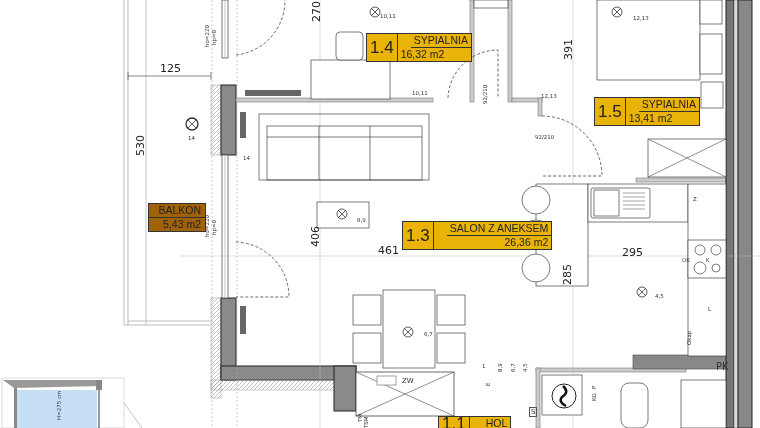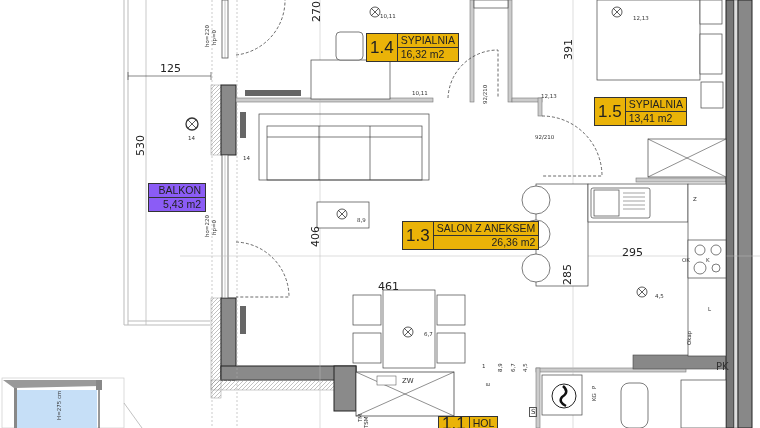--- a/index.html
+++ b/index.html
@@ -6,22 +6,22 @@
   body { width:760px; height:428px; overflow:hidden; position:relative; font-family:"Liberation Sans", sans-serif; }
   #plan { position:absolute; left:0; top:0; width:760px; height:428px; }
   .dim { position:absolute; font-size:11px; color:#222; font-family:"DejaVu Sans", sans-serif; }
   .dimv { position:absolute; font-size:11px; color:#222; transform:rotate(-90deg); transform-origin:left top; font-family:"DejaVu Sans", sans-serif; }
   .tiny { position:absolute; font-size:5.5px; color:#333; font-family:"DejaVu Sans", sans-serif; }
   .tinyv { position:absolute; font-size:5.5px; color:#333; transform:rotate(-90deg); transform-origin:left top; font-family:"DejaVu Sans", sans-serif; }
   .room-tag { position:absolute; display:flex; border:1px solid #333; background:#eab308; }
   .room-tag .num { font-size:17px; padding:0 3px; display:flex; align-items:center; border-right:1px solid #333; color:#222; }
   .room-tag .txt { display:flex; flex-direction:column; }
   .room-tag .txt span { font-size:10.5px; line-height:13px; padding:0 3px; color:#222; white-space:nowrap; }
-  .room-tag .txt span:first-child { border-bottom:1px solid #333; }
-  .balcony-tag { position:absolute; border:1px solid #333; background:#8b5cf6; display:flex; flex-direction:column; }
+  .room-tag .txt span:first-child { border-bottom:1px solid #333;margin-left:13px; }
+  .balcony-tag { position:absolute; border:1px solid #333; background:#a16207; display:flex; flex-direction:column;margin-top:20px; }
   .balcony-tag span { font-size:10.5px; line-height:13px; padding:0 4px; text-align:right; color:#222; }
   .balcony-tag span:first-child { border-bottom:1px solid #333; }
 </style>
 </head>
 <body>
 
 <svg id="plan" viewBox="0 0 760 428" xmlns="http://www.w3.org/2000/svg">
   <defs>
     <pattern id="hatch" width="4" height="4" patternUnits="userSpaceOnUse">
       <path d="M0,4 L4,0 M-1,1 L1,-1 M3,5 L5,3" stroke="#999" stroke-width="0.6"></path>
@@ -181,21 +181,21 @@
     <line x1="99" y1="390" x2="99" y2="428" stroke="#333" stroke-width="1"></line>
     <path d="M124,403 L142,428" stroke="#999" stroke-width="0.6"></path>
   </g>
 </svg>
 
 <div class="dim" style="left:160px;top:62px;">125</div>
 <div class="dimv" style="left:134px;top:156px;">530</div>
 <div class="dimv" style="left:310px;top:22px;">270</div>
 <div class="dimv" style="left:562px;top:60px;">391</div>
 <div class="dimv" style="left:309px;top:247px;">406</div>
-<div class="dim" style="left:378px;top:244px;margin-top:36px;">461</div>
+<div class="dim" style="left:378px;top:244px;">461</div>
 <div class="dim" style="left:622px;top:246px;">295</div>
 <div class="dimv" style="left:561px;top:285px;">285</div>
 
 <div class="room-tag" style="left:366px;top:33px;">
   <div class="num">1.4</div>
   <div class="txt">
     <span>SYPIALNIA</span>
     <span>16,32 m2</span>
   </div>
 </div>

